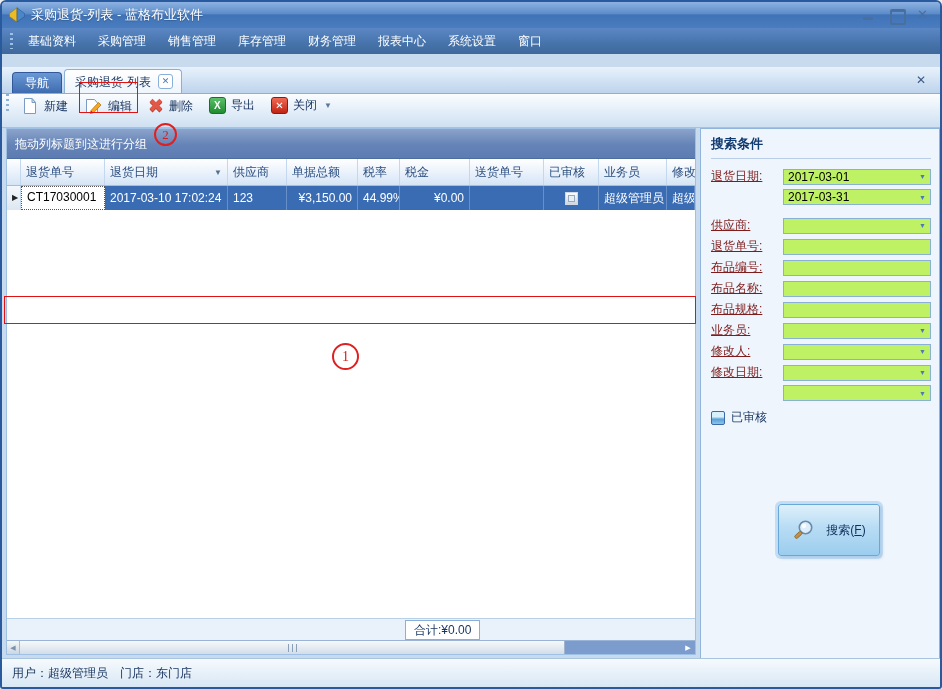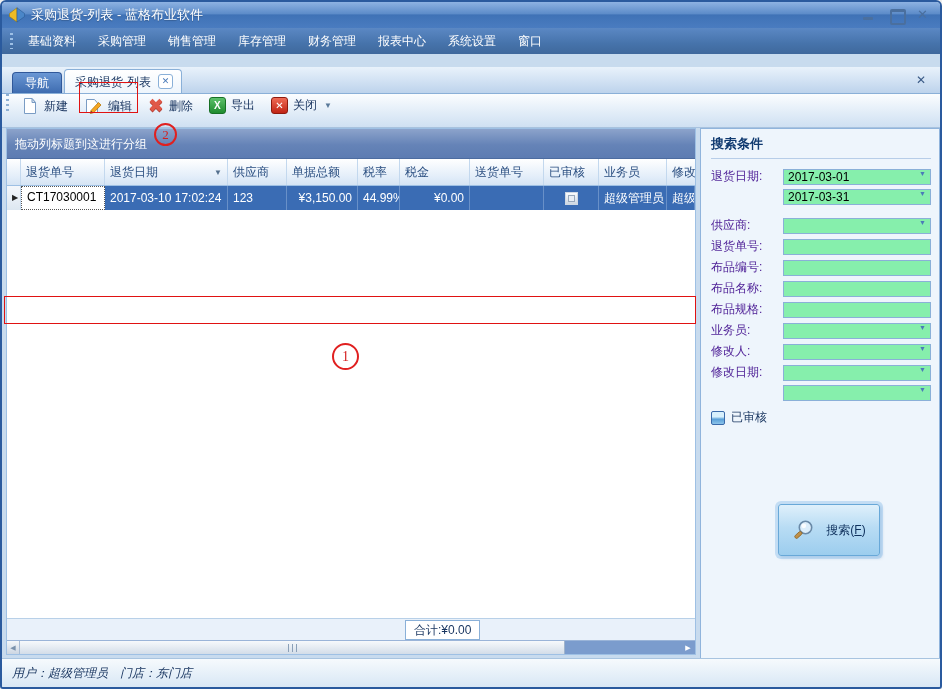--- a/index.html
+++ b/index.html
@@ -134,43 +134,43 @@
   
   .search-panel{
     flex:1; margin-left:4px; background:#eef5fc;
     border:1px solid #90b4dc; border-bottom:none; position:relative;
     padding:6px 8px 0 10px;
   }
   .sp-title{ color:#103a70; font-weight:bold; font-size:13px; padding-bottom:5px; border-bottom:1px solid #b7cde8; }
   .sform{ margin-top:9px; }
   .srow{ display:flex; align-items:center; margin-bottom:4px; }
   .srow.gap{ margin-bottom:12px; }
-  .slabel{ width:72px; color:#4c1d95; flex:0 0 72px; }
-  .scombo,.stext{ width:148px; height:16px; background:#86efac; border:1px solid #8ab0d8; display:flex; align-items:flex-start; padding:0 4px; }
+  .slabel{ width:72px; color:#7f1d1d; flex:0 0 72px;text-decoration:underline; }
+  .scombo,.stext{ width:148px; height:16px; background:#bef264; border:1px solid #8ab0d8; display:flex; align-items:center; padding:0 4px; }
   .stext input{ border:none; outline:none; width:100%; font:inherit; background:transparent; }
   .sval{ flex:1; color:#000; }
   .sarr{ color:#4a7ab8; font-size:7px; }
   .scheck-row{ display:flex; align-items:center; gap:6px; margin-top:8px; color:#16335e; }
   .scheck{ width:14px; height:14px; border:1px solid #3a6aaa; border-radius:2px;
     background:linear-gradient(#d8f0fc 0 40%,#5aa0d8 60%,#8cc4ea); cursor:pointer; }
   .search-btn{
     position:absolute; left:77px; top:375px; width:102px; height:52px;
     background:linear-gradient(#dff0fb,#b8dcf4 45%,#9ccdee);
     border:1px solid #68a8d8; border-radius:3px;
     box-shadow:0 0 0 3px rgba(166,205,238,.6), 2px 2px 3px rgba(120,160,200,.5);
     display:flex; align-items:center; justify-content:center; gap:10px;
     color:#10325e; cursor:pointer;
   }
   .search-btn .key{ text-decoration:underline; }
 
   
   .statusbar{
     height:29px; flex:0 0 29px; display:flex; align-items:center;
     background:linear-gradient(#f6fafd,#d8e7f5);
-    border-top:1px solid #a8c4e0; padding:9px 10px; color:#16335e;font-style:italic;
+    border-top:1px solid #a8c4e0; padding:9px 10px; color:#16335e;
   }
   .status-left{ white-space:pre; }
   .status-right{ margin-left:auto; display:flex; align-items:center; gap:8px; }
   .status-link{ color:#1464d2; text-decoration:underline; cursor:pointer; }
 
   
   .ann{ position:absolute; pointer-events:none; z-index:50; }
   .ann-box{ border:1px solid #e01212; }
   .ann-circle{ border:2px solid #e02020; border-radius:50%; color:#d42020;
     display:flex; align-items:center; justify-content:center;

